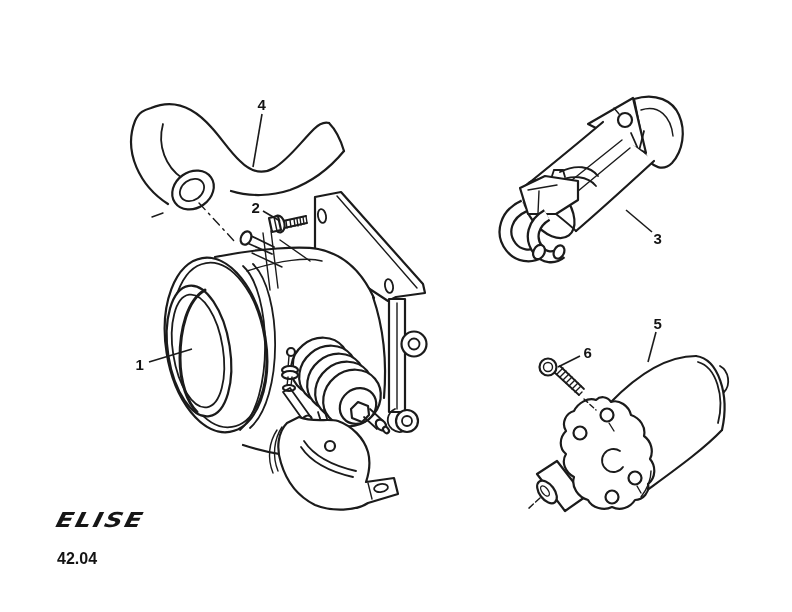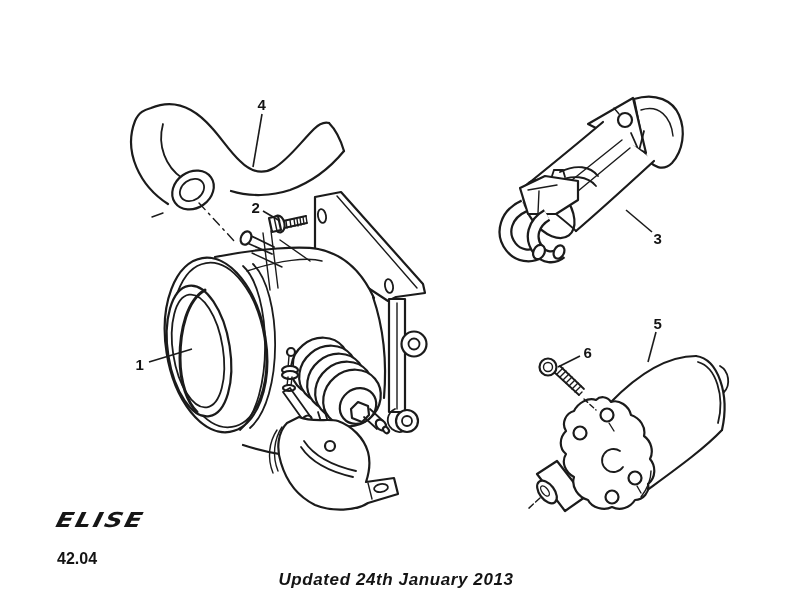--- a/index.html
+++ b/index.html
@@ -206,15 +206,14 @@
 
   <span class="plabel" style="left:140px; top:364px;">1</span>
   <span class="plabel" style="left:256px; top:207px;">2</span>
   <span class="plabel" style="left:658px; top:238px;">3</span>
   <span class="plabel" style="left:262px; top:104px;">4</span>
   <span class="plabel" style="left:658px; top:323px;">5</span>
   <span class="plabel" style="left:588px; top:352px;">6</span>
 
   <div class="elise-logo">ELISE</div>
   <div class="section-code">42.04</div>
-  <div class="updated">Updated 24th January 2013</div>
 
 </div>
 
 </body></html>

